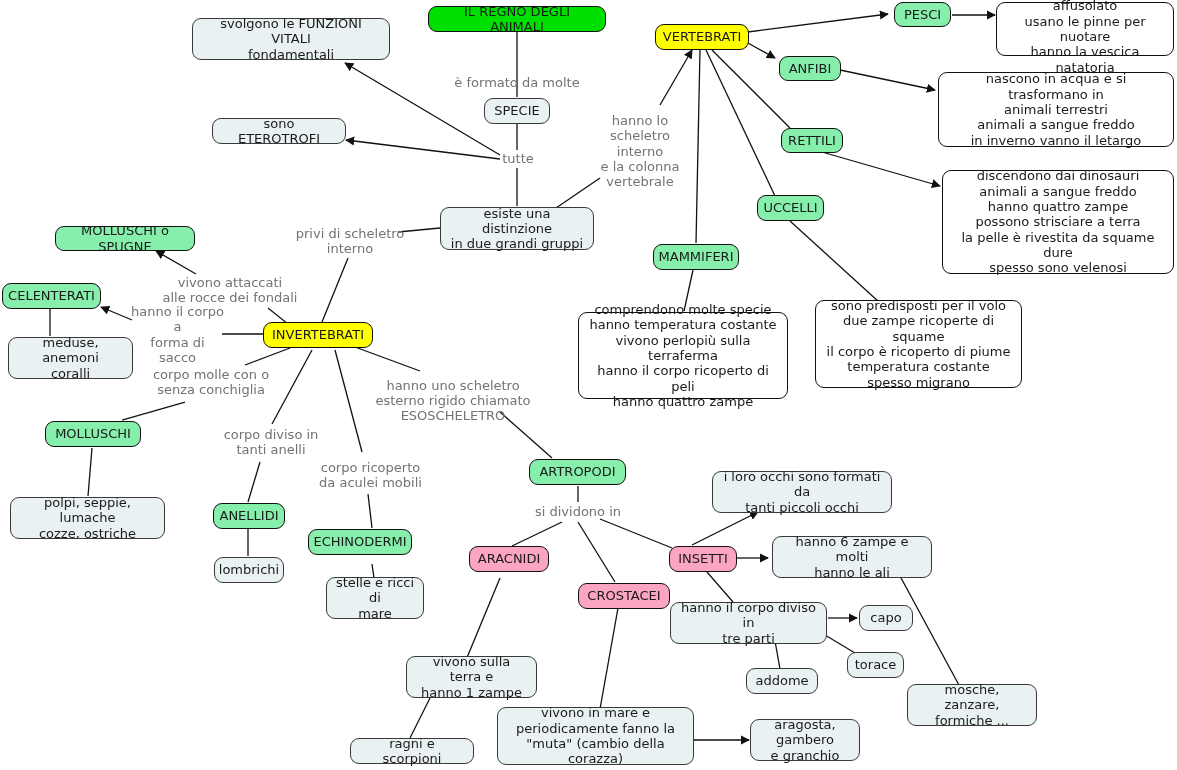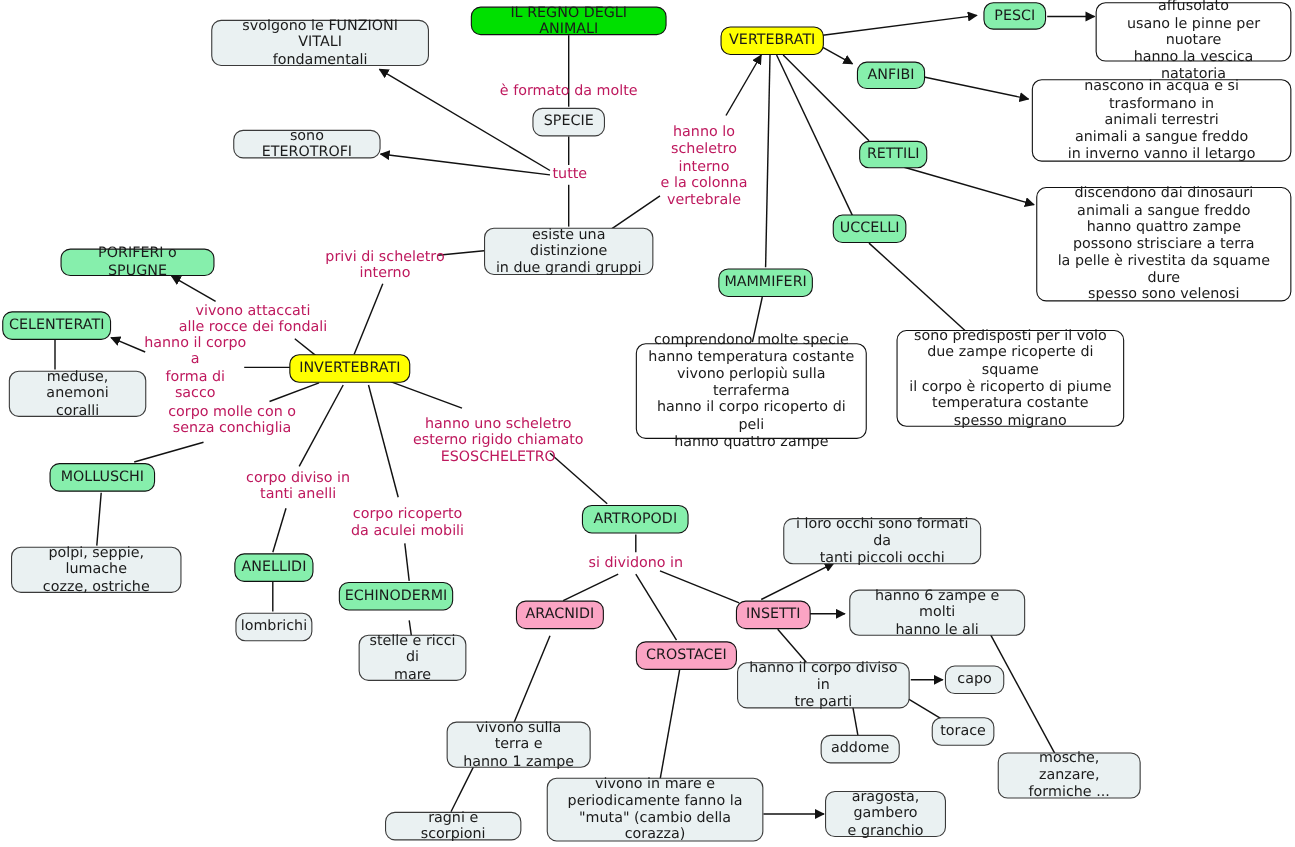--- a/index.html
+++ b/index.html
@@ -71,21 +71,21 @@
     background: #ffffff;
     border: 1px solid #111111;
     border-radius: 9px;
     font-size: 13px;
   }
   
   .linklabel {
     position: absolute;
     text-align: center;
     font-size: 13px;
-    color: #be185d;
+    color: #737373;
     line-height: 1.18;
     white-space: pre-line;
     background: transparent;
     border: none;
     display: flex;
     align-items: center;
     justify-content: center;
   }
 </style>
 </head>
@@ -237,21 +237,21 @@
 hanno temperatura costante
 vivono perlopiù sulla terraferma
 hanno il corpo ricoperto di peli
 hanno quattro zampe</div>
 
   <div class="node n-yellow" style="left:263px; top:322px; width:110px; height:26px;">INVERTEBRATI</div>
 
   <div class="linklabel" style="left:147px; top:273px; width:166px; height:34px;">vivono attaccati
 alle rocce dei fondali</div>
 
-  <div class="node n-purple" style="left:55px; top:226px; width:140px; height:25px;">PORIFERI o SPUGNE</div>
+  <div class="node n-purple" style="left:55px; top:226px; width:140px; height:25px;">MOLLUSCHI o SPUGNE</div>
 
   <div class="linklabel" style="left:130px; top:309px; width:95px; height:51px;">hanno il corpo a
 forma di
 sacco</div>
 
   <div class="node n-purple" style="left:2px; top:283px; width:99px; height:26px;">CELENTERATI</div>
 
   <div class="node n-light" style="left:8px; top:337px; width:125px; height:42px;">meduse, anemoni
 coralli</div>
 

